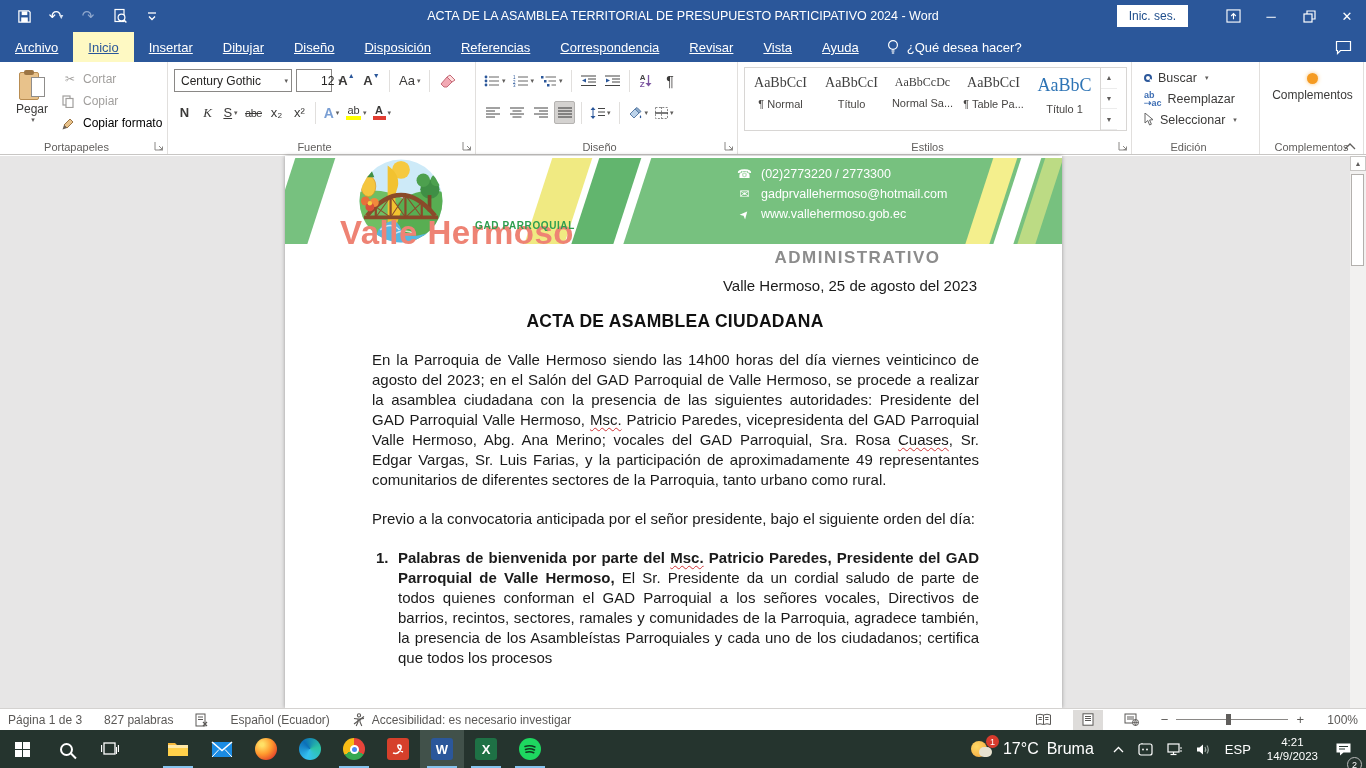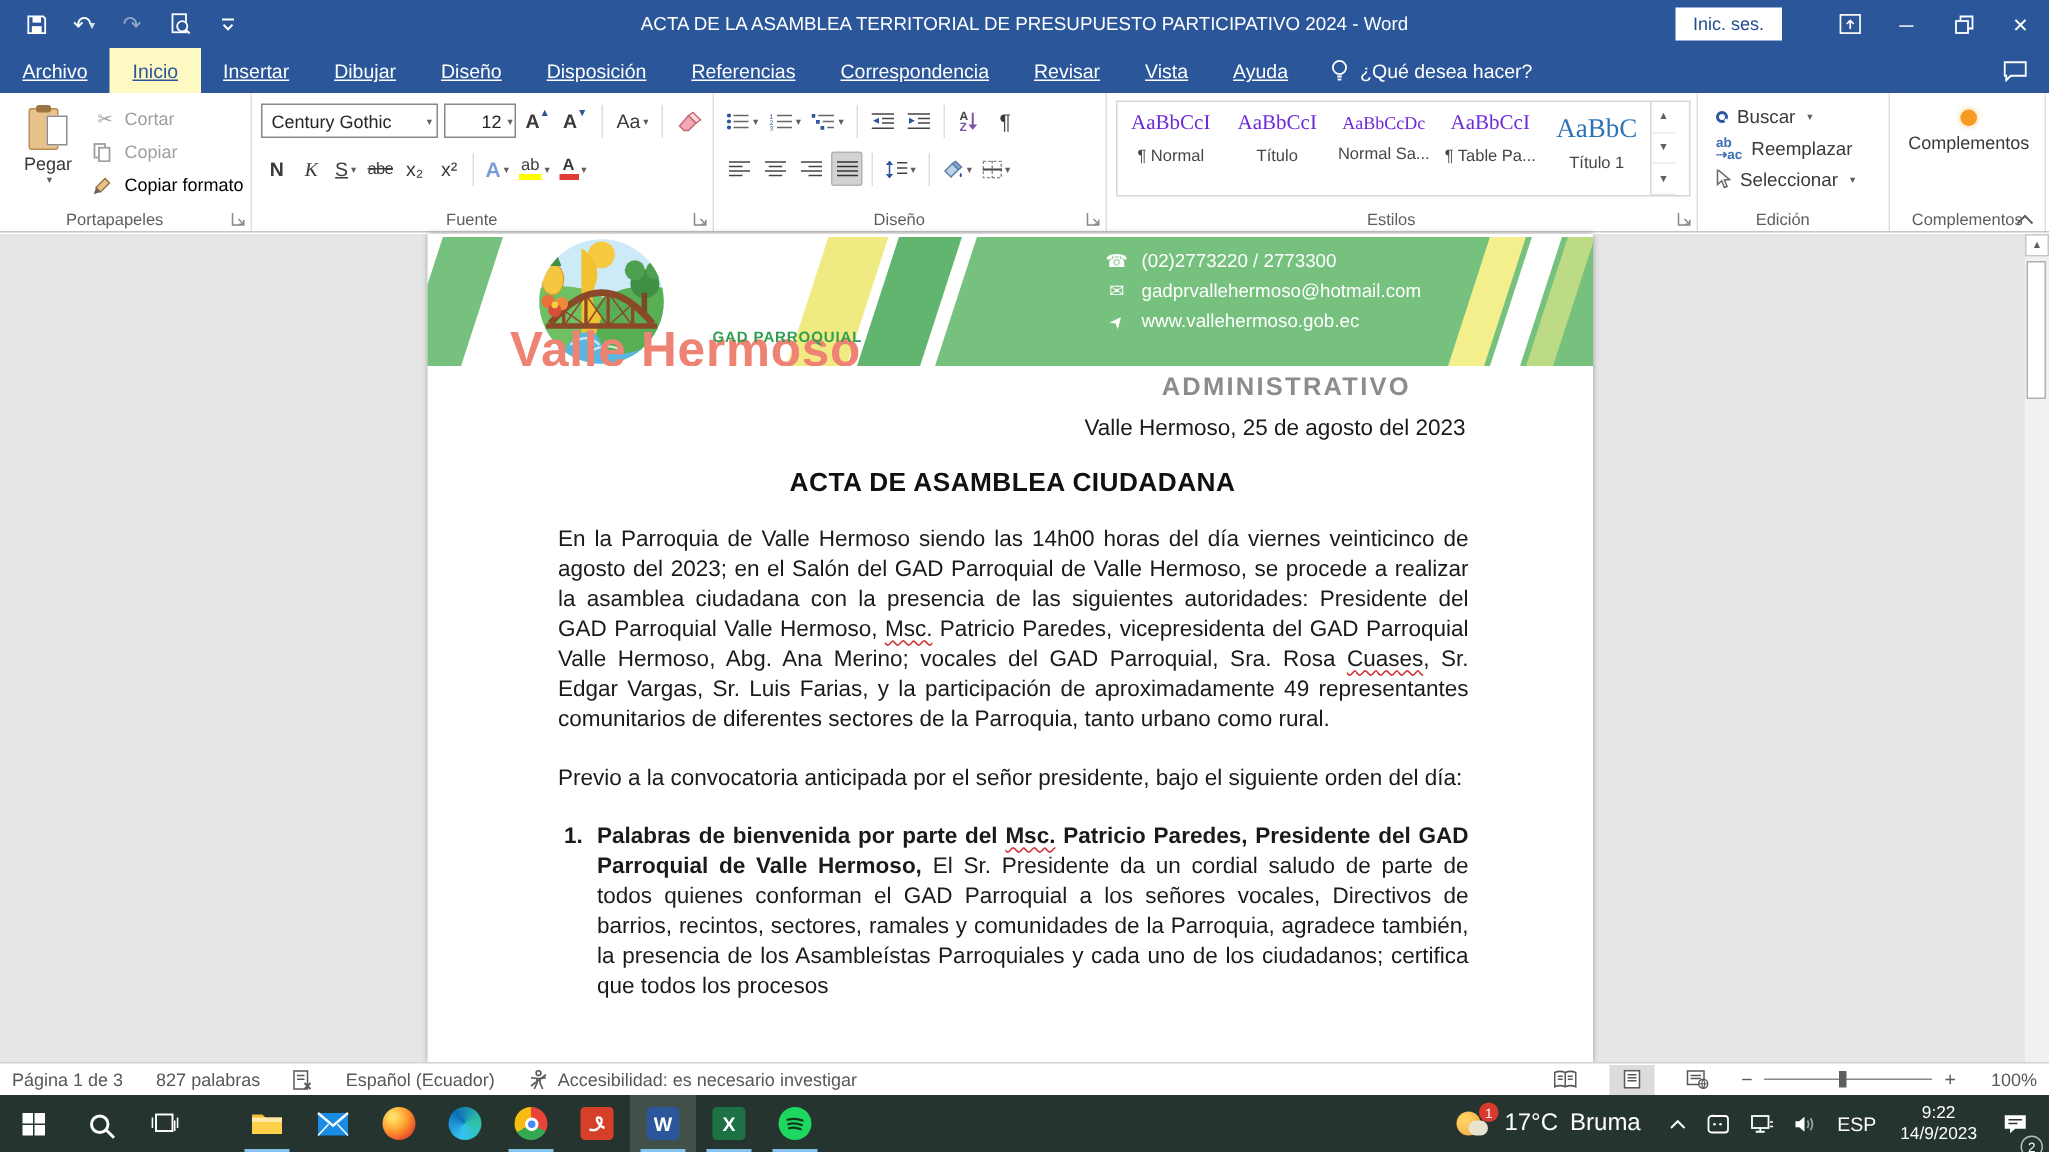--- a/index.html
+++ b/index.html
@@ -56,40 +56,40 @@
                border:1px solid #8f8d8b; }
   .clip-col { display:flex; flex-direction:column; gap:2px; margin-left:56px; padding-top:2px; }
   .clip-item { display:flex; align-items:center; gap:5px; font-size:12px; height:20px; }
   .clip-item.dim { color:#a19f9d; }
   .clip-item .ci { width:16px; text-align:center; font-size:12px; }
 
   
   .combo { border:1px solid #8a8886; height:23px; display:flex; align-items:center;
            font-size:12px; color:#252423; padding:0 3px 0 6px; background:#fff; }
   .combo .caret { margin-left:auto; padding-left:4px; }
-  .ff { width:118px; }  .fs { width:48px;padding-left:24px; }
+  .ff { width:118px; }  .fs { width:36px;padding-left:24px; }
   .grow-a { font-size:13px; font-weight:bold; position:relative; }
   .tiny-tri { font-size:7px; position:relative; top:-5px; }
   .fx-a { color:#7a9fd4; font-weight:bold; font-size:14px; }
   .hl-ab { display:flex; flex-direction:column; align-items:center; line-height:10px; font-size:11px; }
   .hl-bar { width:15px; height:4px; background:#ffff00; margin-top:1px; }
   .fc-bar { width:13px; height:4px; background:#e03c31; margin-top:1px; }
   .u-s { text-decoration:underline; }
   .strike { text-decoration:line-through; font-size:11px; letter-spacing:-.5px; }
 
   
   .pic { display:inline-block; }
   .sort-ico { display:flex; flex-direction:column; font-size:8px; line-height:7px; font-weight:bold; }
   .sort-ico .a { color:#444; } .sort-ico .z { color:#7b54a0; }
   .pilcrow { font-size:14px; color:#3b3a39; }
 
   
   .styles-box { display:flex; border:1px solid #d8d6d4; height:64px; margin-top:2px; }
   .style-card { width:71px; text-align:center; padding-top:7px; }
-  .style-card .sample { font-size:14px; color:#6d28d9; font-family:"Liberation Serif", serif; }
+  .style-card .sample { font-size:14px; color:#404040; font-family:"Liberation Serif", serif; }
   .style-card .sname { font-size:11px; color:#484644; margin-top:7px; white-space:nowrap;
                        overflow:hidden; text-overflow:ellipsis; padding:0 2px; }
   .style-card.h1 .sample { color:#2e74b5; font-size:18px; }
   .style-scroll { width:17px; border-left:1px solid #d8d6d4; display:flex; flex-direction:column; }
   .style-scroll div { flex:1; display:flex; align-items:center; justify-content:center;
                       font-size:7px; color:#605e5c; border-bottom:1px solid #ececec; }
 
   
   .edit-row { display:flex; align-items:center; gap:6px; font-size:12.5px; color:#3b3a39; height:21px; }
   .repl-ico { font-size:9px; font-weight:bold; color:#3f6fb4; line-height:8px; }
@@ -850,21 +850,21 @@
           </svg>
       </div>
       <div class="tray-item">
         <svg width="15" height="13" viewBox="0 0 15 13">
             <path d="M1 4.5 h2.5 L7 1.5 V11.5 L3.5 8.5 H1Z" fill="#fff"></path>
             <path d="M9 4 q1.5 2.5 0 5 M11 2.5 q2.5 4 0 8" fill="none" stroke="#9aa6a0" stroke-width="1.2"></path>
           </svg>
       </div>
       <div class="tray-item">ESP</div>
       <div class="clock">
-        <span>9:22</span>
+        <span>4:21</span>
         <span>14/9/2023</span>
       </div>
       <div class="tray-item notif">
         <svg width="17" height="15" viewBox="0 0 17 15">
             <path d="M1.5 1.5 h14 v9 h-7 l-3.5 3 v-3 h-3.5Z" fill="#fff"></path>
             <line x1="4" y1="4.5" x2="13" y2="4.5" stroke="#25342e"></line>
             <line x1="4" y1="7" x2="10" y2="7" stroke="#25342e"></line>
           </svg>
         <div class="badge nbadge">2</div>
       </div>

